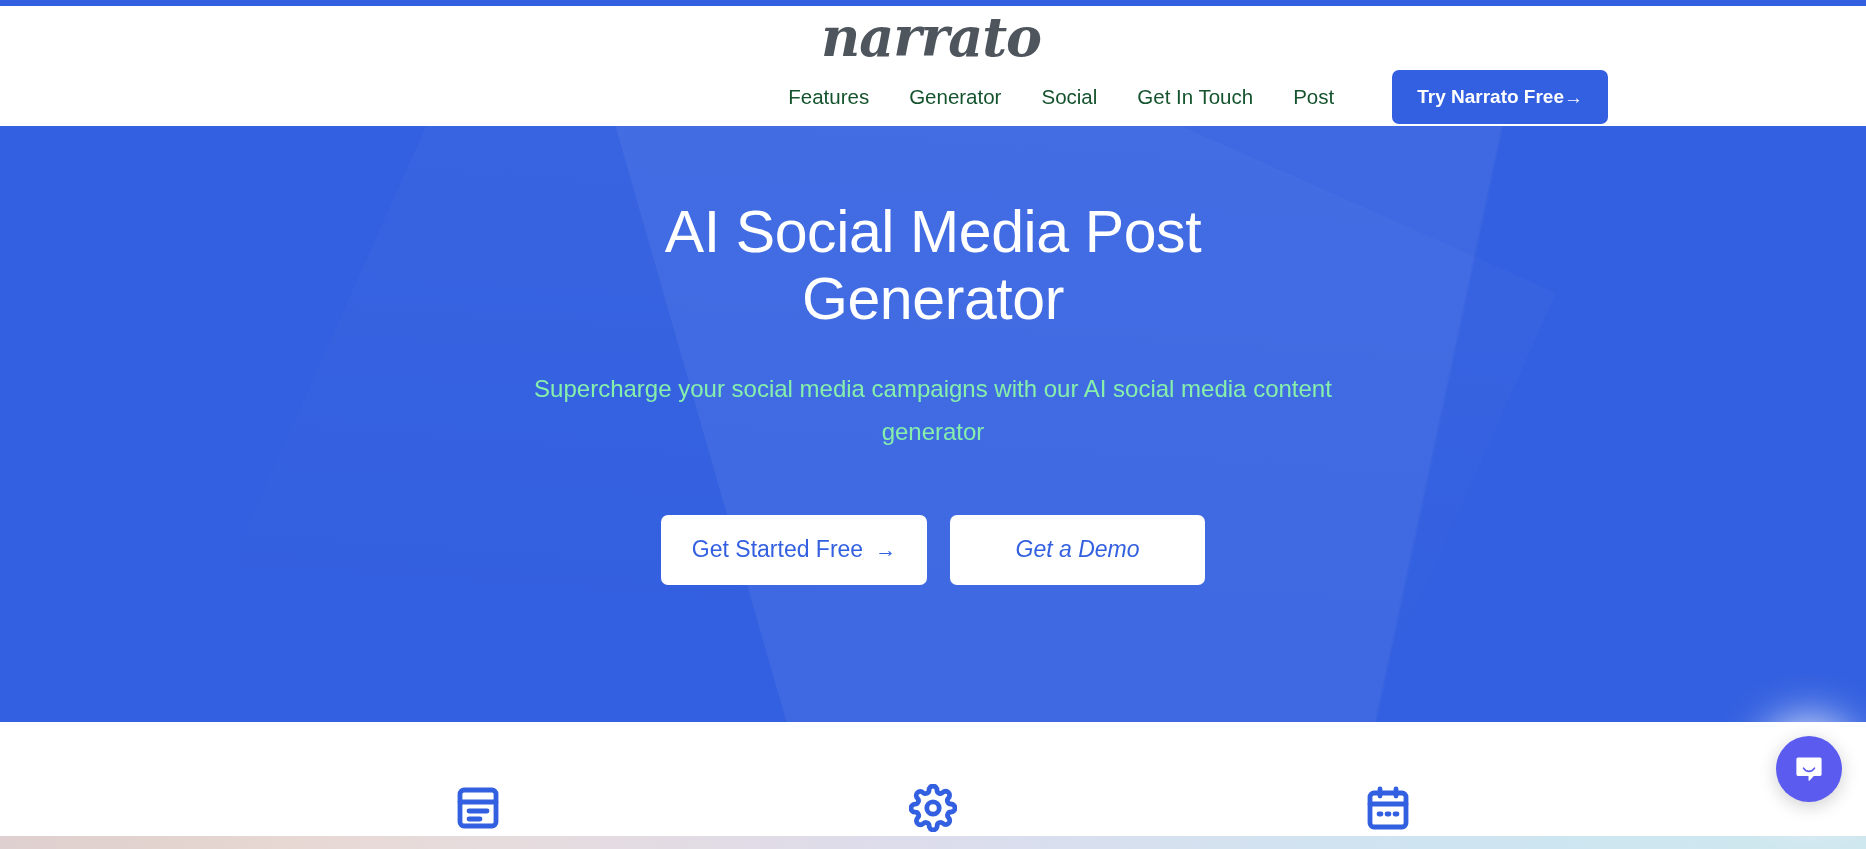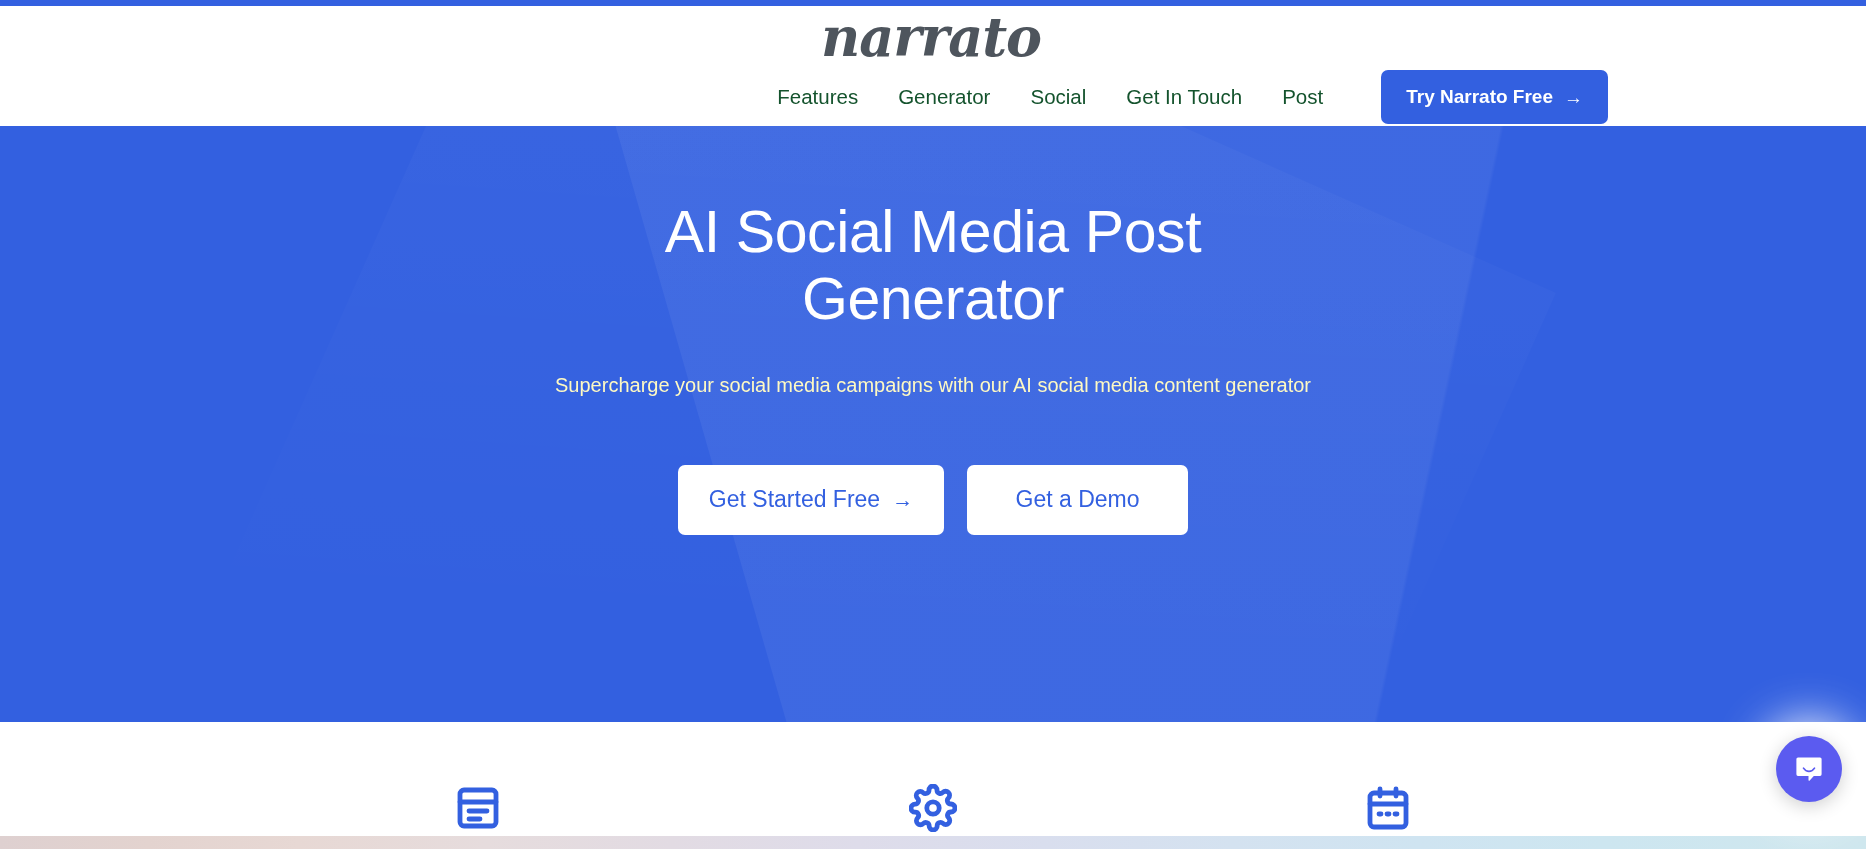--- a/index.html
+++ b/index.html
@@ -69,21 +69,21 @@
 
   .btn-try {
     margin-left:38px;
     background:#3360e0;
     color:#ffffff;
     font-size:19px;
     font-weight:700;
     border:none;
     border-radius:7px;
     padding:16px 25px;
-    display:inline-flex; align-items:center; gap:11px;
+    display:inline-flex; align-items:center; 
     cursor:pointer;
     white-space:nowrap;
     font-family:"Liberation Sans", sans-serif;
   }
   .btn-try .arw { font-size:19px; line-height:1; }
 
   
   .hero {
     position:absolute;
     top:126px; left:0;
@@ -117,22 +117,22 @@
   .hero-title {
     color:#ffffff;
     font-size:59px;
     font-weight:400;
     line-height:1.13;
     letter-spacing:-0.4px;
     max-width:800px;
     margin:0 auto;
   }
   .hero-sub {
-    color:#fef9c3;
-    font-size:20px;
+    color:#86efac;
+    font-size:24px;
     font-weight:400;
     line-height:1.78;
     margin:36px auto 0;
     max-width:880px;
   }
   .hero-ctas {
     margin-top:61px;
     display:flex; align-items:center; justify-content:center;
     gap:23px;
   }
@@ -143,21 +143,21 @@
     color:#3360e0;
     font-size:23px;
     font-weight:400;
     font-family:"Liberation Sans", sans-serif;
     cursor:pointer;
     display:inline-flex; align-items:center; justify-content:center;
     gap:12px;
     white-space:nowrap;
   }
   .btn-primary-hero { width:266px; height:70px; }
-  .btn-secondary-hero { width:221px; height:70px; }
+  .btn-secondary-hero { width:255px; height:70px;font-style:italic; }
   .btn-hero .arw { font-size:21px; line-height:1; }
 
   
   .features {
     position:absolute;
     top:722px; left:0;
     width:1866px; height:127px;
     background:#ffffff;
   }
   .features-inner {

